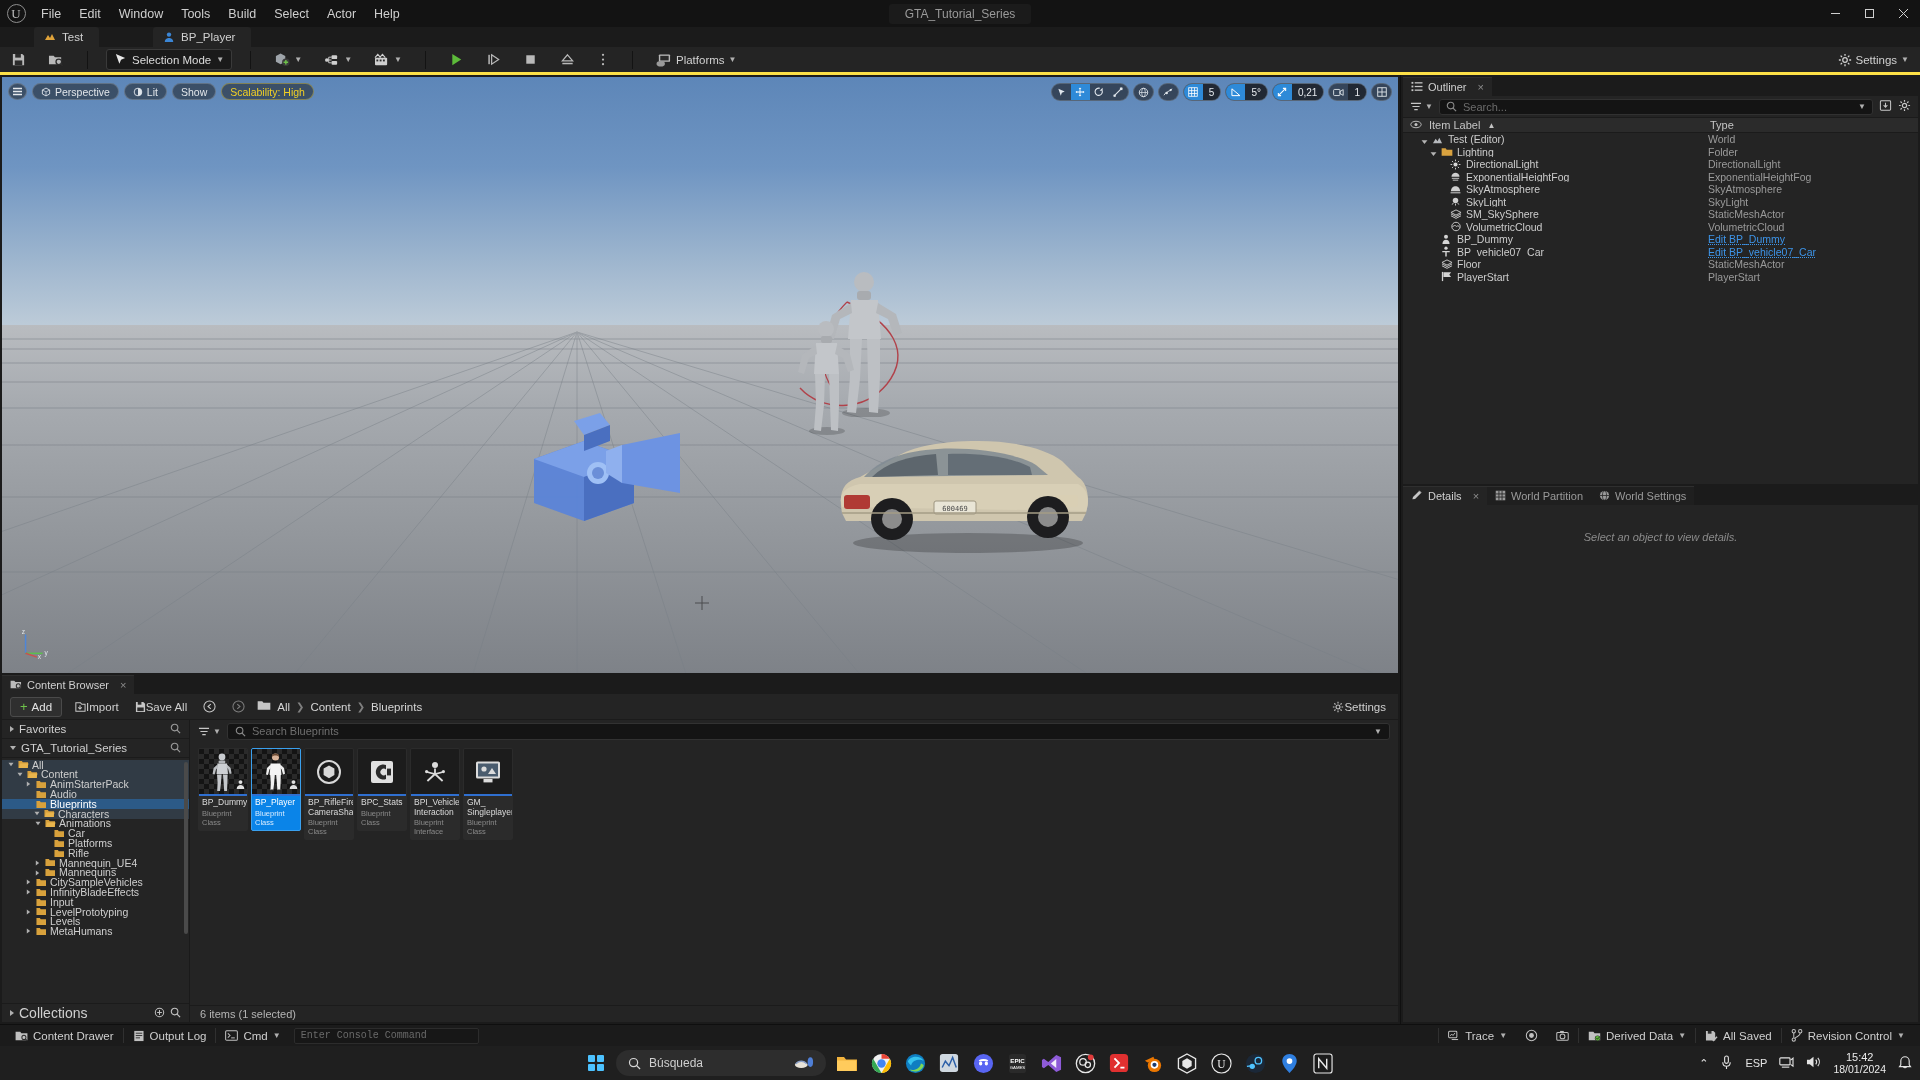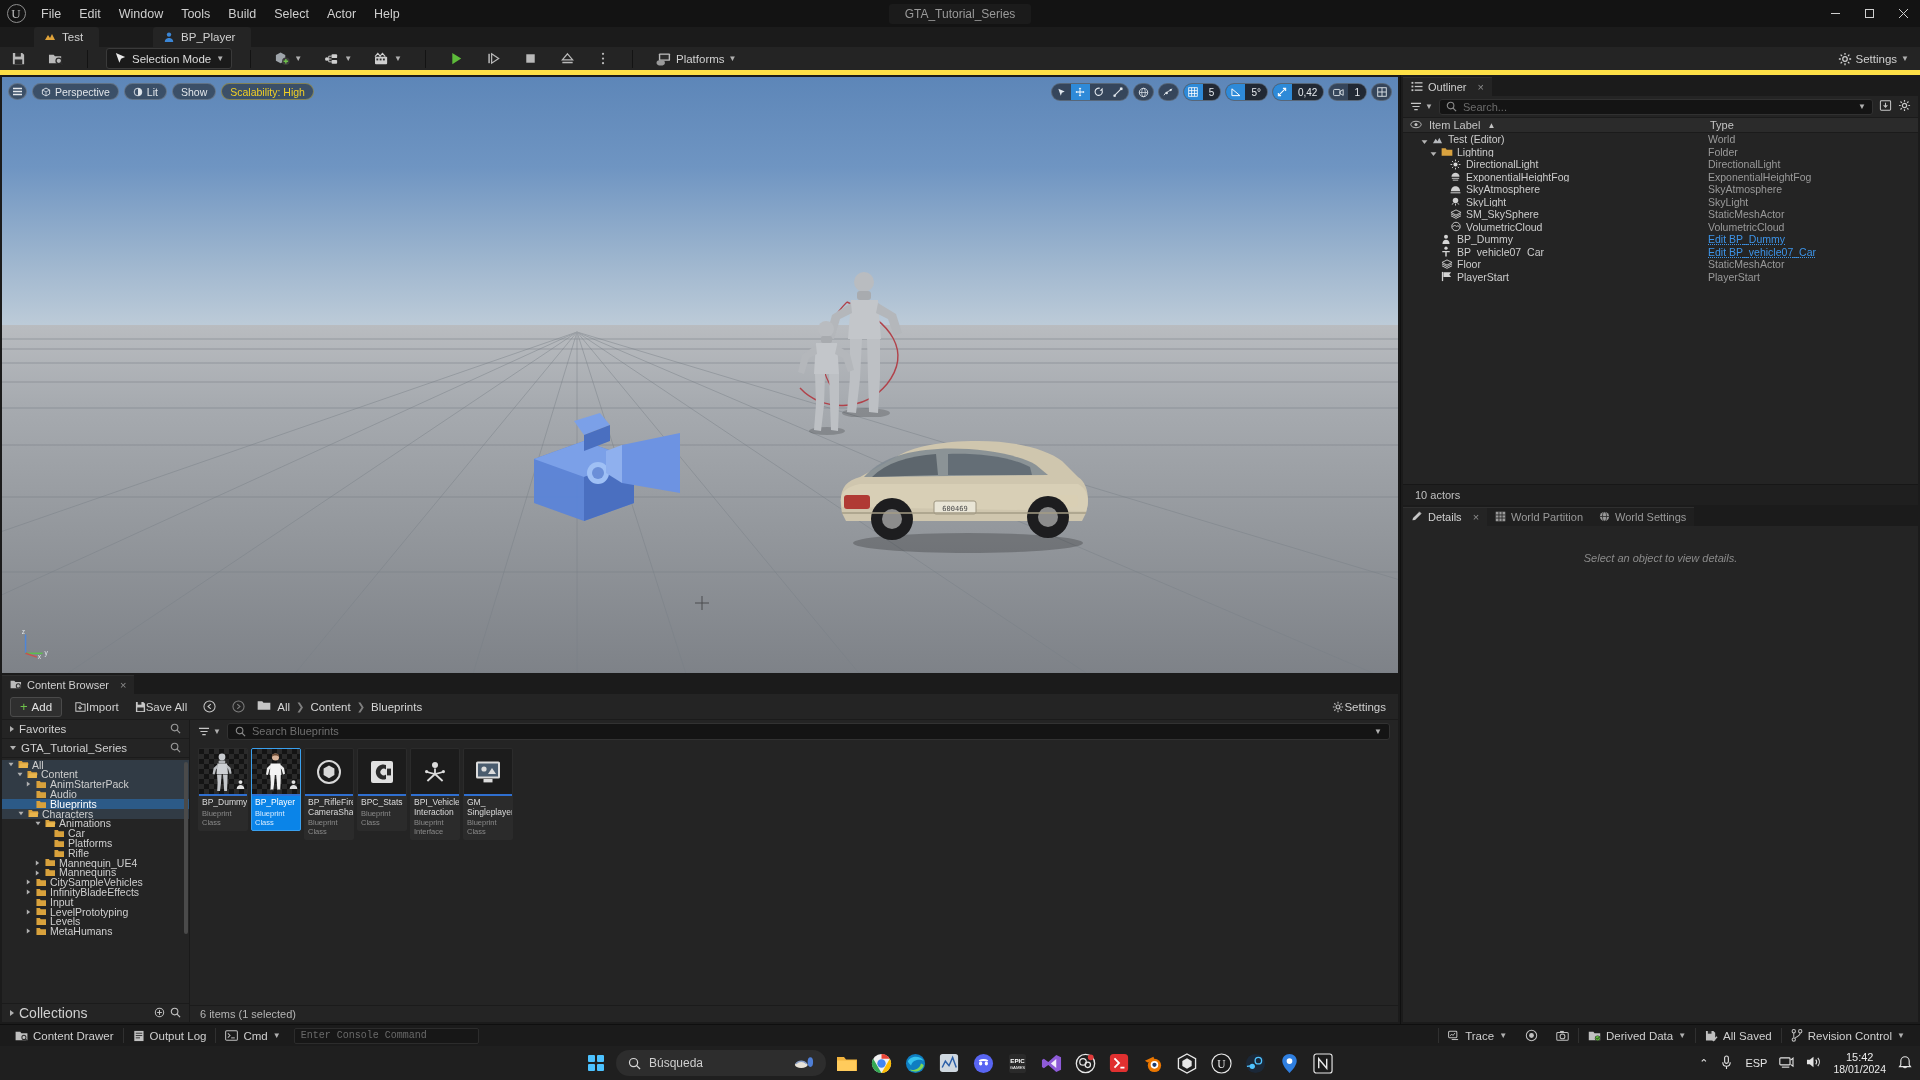--- a/index.html
+++ b/index.html
@@ -24,21 +24,21 @@
   .wincontrols div { width:34px; height:27px; display:flex; align-items:center; justify-content:center; color:#cfcfcf; font-size:13px; }
 
   
   .tabrow { height:20px; background:#1b1b1b; display:flex; align-items:flex-end; flex:0 0 20px; padding-left:34px; }
   .ltab { height:20px; display:flex; align-items:center; gap:6px; padding:0 16px 0 10px; font-size:11.5px; color:#d2d2d2; background:#242424; border-top-left-radius:3px; border-top-right-radius:3px; }
   .ltab.active { background:#242424; }
   .ltab.sec { margin-left:54px; }
   .tabicon { width:12px; height:12px; display:inline-block; }
 
   
-  .toolbar { height:28px; background:#242424; display:flex; align-items:center; flex:0 0 28px; padding:0 6px; gap:12px; border-bottom:5px solid #fde047; }
+  .toolbar { height:28px; background:#242424; display:flex; align-items:center; flex:0 0 28px; padding:0 6px; gap:12px; border-bottom:3px solid #fde047; }
   .tb-btn { height:22px; min-width:22px; display:flex; align-items:center; justify-content:center; gap:4px; padding:0 5px; border-radius:3px; color:#d0d0d0; font-size:11.5px; }
   .tb-sep { width:1px; height:18px; background:#131313; margin:0 6px; }
   .tb-mode { background:#1a1a1a; border:1px solid #3a3a3a; height:21px; border-radius:3px; padding:0 7px; display:flex; align-items:center; gap:5px; font-size:11.5px; color:#dcdcdc; }
   .caret { font-size:8px; color:#b0b0b0; }
   .tb-right { margin-left:auto; display:flex; align-items:center; gap:4px; }
 
   
   .body { flex:1 1 auto; display:flex; min-height:0; background:#1b1b1b; }
   .leftcol { flex:1 1 auto; display:flex; flex-direction:column; min-width:0; }
   .rightcol { width:520px; flex:0 0 520px; display:flex; flex-direction:column; background:#1b1b1b; border-left:1px solid #101010; }
@@ -506,21 +506,21 @@
               <div class="vval">5°</div>
             </div>
             <div class="vgrp">
               <div class="vbtn on">
                 <svg width="10" height="10" viewBox="0 0 11 11">
                     <path d="M1.5 9.5 L9.5 1.5" stroke="#fff" stroke-width="1.2"></path>
                     <path d="M6.5 1.5 H9.5 V4.5" stroke="#fff" stroke-width="1.2" fill="none"></path>
                     <path d="M4.5 9.5 H1.5 V6.5" stroke="#fff" stroke-width="1.2" fill="none"></path>
                   </svg>
               </div>
-              <div class="vval">0,42</div>
+              <div class="vval">0,21</div>
             </div>
             <div class="vgrp">
               <div class="vbtn">
                 <svg width="11" height="9" viewBox="0 0 12 10">
                     <rect x="0.6" y="1.6" width="7" height="6.8" rx="1" fill="none" stroke="#dfe5ea" stroke-width="1"></rect>
                     <path d="M7.6 4 L11.2 1.8 V8.2 L7.6 6 Z" fill="none" stroke="#dfe5ea" stroke-width="1"></path>
                   </svg>
               </div>
               <div class="vval">1</div>
             </div>
@@ -684,21 +684,21 @@
                     </svg></span>
                   <span>Audio</span>
                 </div>
                 <div class="tnode sel" style="padding-left: 24px;">
                   <span style="width: 7px; display: flex; align-items: center;"></span>
                   <span class="folder"><svg width="11" height="9" viewBox="0 0 12 10">
                       <path d="M0.4 1.2h3.8l1 1.2H11V8.8H0.4z" fill="#d8a13c"></path>
                     </svg></span>
                   <span>Blueprints</span>
                 </div>
-                <div class="tnode hl" style="padding-left: 16px;">
+                <div class="tnode hl" style="padding-left: 32px;">
                   <span style="width: 7px; display: flex; align-items: center;">
                     <svg width="6" height="5" viewBox="0 0 7 6">
                       <path d="M0.5 1 L6.5 1 L3.5 5 Z" fill="#b0b0b0"></path>
                     </svg>
                   </span>
                   <span class="folder"><svg width="11" height="9" viewBox="0 0 12 10">
                       <path d="M0.4 1.2h3.8l1 1.2H11V8.8H0.4z" fill="#d8a13c"></path>
                       <path d="M2.2 4h9.4l-1.4 4.8H0.8Z" fill="#e8b44c"></path>
                     </svg></span>
                   <span>Characters</span>
@@ -1201,23 +1201,20 @@
                   <svg width="12" height="11" viewBox="0 0 13 12">
                     <path d="M1.6 1v10" stroke="#d4d4d4" stroke-width="1.4"></path>
                     <path d="M2.6 1.4 H11 L9 4 L11 6.6 H2.6 Z" fill="#d4d4d4"></path>
                   </svg>
                 </span>
                 <span>PlayerStart</span>
               </div>
               <div class="ol-c2">PlayerStart</div>
             </div>
           </div>
-        <div class="ol-footer">
-          <span>10 actors</span>
-        </div>
       </div>
 
       <div class="details">
         <div class="det-tabs">
           <div class="panel-tab">
             <span>
               <svg width="12" height="12" viewBox="0 0 13 13">
                   <path d="M1.5 11 L2.2 8.6 L9 1.8 L11.2 4 L4.4 10.8 Z" fill="#c6c6c6"></path>
                   <path d="M9 1.8 L11.2 4" stroke="#8a8a8a" stroke-width="1"></path>
                 </svg>

